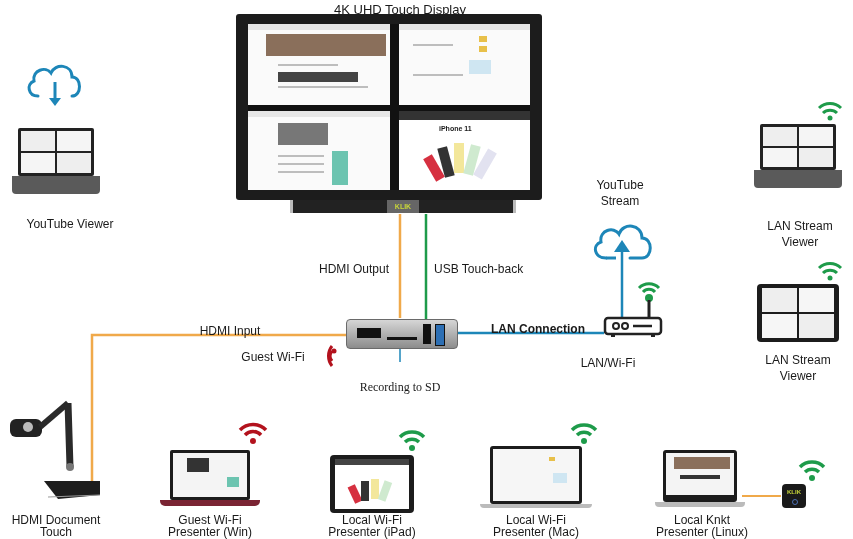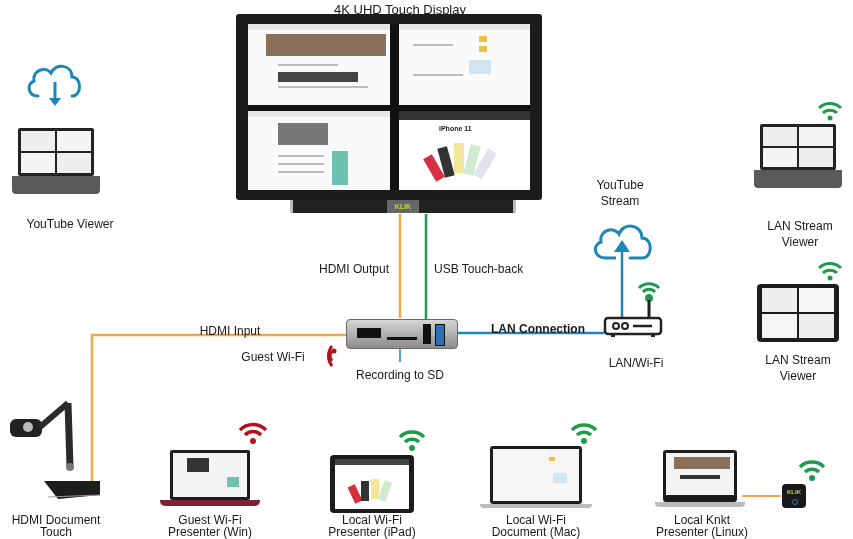--- a/index.html
+++ b/index.html
@@ -109,21 +109,21 @@
 <svg class="abs" style="left:600px;top:292px;" width="66" height="50" viewBox="0 0 66 50">
   <circle cx="49" cy="6" r="4" fill="#1e9b4a"></circle>
   <line x1="49" y1="8" x2="49" y2="26" stroke="#222" stroke-width="3"></line>
   <rect x="5" y="26" width="56" height="16" rx="3" fill="#fff" stroke="#222" stroke-width="2.5"></rect>
   <circle cx="16" cy="34" r="3" fill="none" stroke="#222" stroke-width="2"></circle>
   <circle cx="25" cy="34" r="3" fill="none" stroke="#222" stroke-width="2"></circle>
   <line x1="33" y1="34" x2="52" y2="34" stroke="#222" stroke-width="2.5"></line>
   <rect x="11" y="42" width="4" height="3" fill="#222"></rect>
   <rect x="51" y="42" width="4" height="3" fill="#222"></rect>
 </svg>
-<div class="lbl" style="left:596px;top:356px;width:80px;">LAN/Wi-Fi</div>
+<div class="lbl" style="left:568px;top:356px;width:80px;">LAN/Wi-Fi</div>
 
 <svg class="abs" style="left:817px;top:100px;" width="26" height="22" viewBox="0 0 26 22">
   <path d="M2 8 A16 16 0 0 1 24 8" fill="none" stroke="#1e9b4a" stroke-width="3"></path>
   <path d="M6 13 A10 10 0 0 1 20 13" fill="none" stroke="#1e9b4a" stroke-width="3"></path>
   <circle cx="13" cy="18" r="2.5" fill="#1e9b4a"></circle>
 </svg>
 <div class="abs" style="left:754px;top:124px;width:88px;height:70px;">
   <div class="abs" style="left:6px;top:0;width:76px;height:46px;background:#222;border-radius:2px;">
     <div class="abs" style="left:3px;top:3px;width:34px;height:19px;background:#eee;"></div>
     <div class="abs" style="left:39px;top:3px;width:34px;height:19px;background:#f5f5f5;"></div>
@@ -153,21 +153,21 @@
 <div class="lbl lbl-l" style="left:434px;top:262px;">USB Touch-back</div>
 <div class="lbl" style="left:190px;top:324px;width:80px;">HDMI Input</div>
 <div class="lbl lbl-l" style="left:491px;top:322px;font-weight:bold;">LAN Connection</div>
 
 <div class="abs" style="left:346px;top:319px;width:110px;height:28px;background:linear-gradient(#d6d6d6,#8c8c8c);border-radius:4px;border:1px solid #6a6a6a;">
   <div class="abs" style="left:10px;top:8px;width:24px;height:10px;background:#111;"></div>
   <div class="abs" style="left:40px;top:17px;width:30px;height:3px;background:#111;"></div>
   <div class="abs" style="left:76px;top:4px;width:8px;height:20px;background:#111;"></div>
   <div class="abs" style="left:88px;top:4px;width:8px;height:20px;background:#2d6fb4;border:1px solid #111;"></div>
 </div>
-<div class="lbl" style="left:348px;top:368px;width:104px;">Recording to SD</div>
+<div class="lbl" style="left:348px;top:380px;width:104px;font-family:Liberation Serif, serif;">Recording to SD</div>
 
 <div class="lbl" style="left:238px;top:350px;width:70px;">Guest Wi-Fi</div>
 <svg class="abs" style="left:316px;top:344px;" width="22" height="24" viewBox="0 0 22 24">
   <path d="M16 2 A16 16 0 0 0 16 22" fill="none" stroke="#b3121d" stroke-width="3"></path>
   <path d="M16 7 A8 8 0 0 0 16 17" fill="none" stroke="#b3121d" stroke-width="3"></path>
   <circle cx="18" cy="7" r="2.5" fill="#b3121d"></circle>
 </svg>
 
 <svg class="abs" style="left:4px;top:395px;" width="100" height="110" viewBox="0 0 100 110">
   <rect x="6" y="24" width="32" height="18" rx="6" fill="#222"></rect>
@@ -223,21 +223,21 @@
 <div class="abs" style="left:480px;top:446px;width:112px;height:66px;">
   <div class="abs" style="left:10px;top:0;width:92px;height:58px;background:#1c1c1c;border-radius:3px;">
     <div class="abs" style="left:3px;top:3px;width:86px;height:52px;background:#f6f6f6;">
       <div class="abs" style="left:60px;top:24px;width:14px;height:10px;background:#cfe6f2;"></div>
       <div class="abs" style="left:56px;top:8px;width:6px;height:4px;background:#e8c04a;"></div>
     </div>
   </div>
   <div class="abs" style="left:0;top:58px;width:112px;height:4px;background:#bbb;border-radius:0 0 4px 4px;"></div>
 </div>
 <div class="lbl" style="left:484px;top:513px;width:104px;">Local Wi-Fi</div>
-<div class="lbl" style="left:484px;top:525px;width:104px;">Document (Mac)</div>
+<div class="lbl" style="left:484px;top:525px;width:104px;">Presenter (Mac)</div>
 
 <div class="abs" style="left:655px;top:450px;width:90px;height:62px;">
   <div class="abs" style="left:8px;top:0;width:74px;height:52px;background:#1c1c1c;border-radius:3px;">
     <div class="abs" style="left:3px;top:3px;width:68px;height:42px;background:#f4f4f4;">
       <div class="abs" style="left:8px;top:4px;width:56px;height:12px;background:#8a6f5b;"></div>
       <div class="abs" style="left:14px;top:22px;width:40px;height:4px;background:#333;"></div>
     </div>
   </div>
   <div class="abs" style="left:0;top:52px;width:90px;height:5px;background:#bbb;border-radius:0 0 4px 4px;"></div>
 </div>

